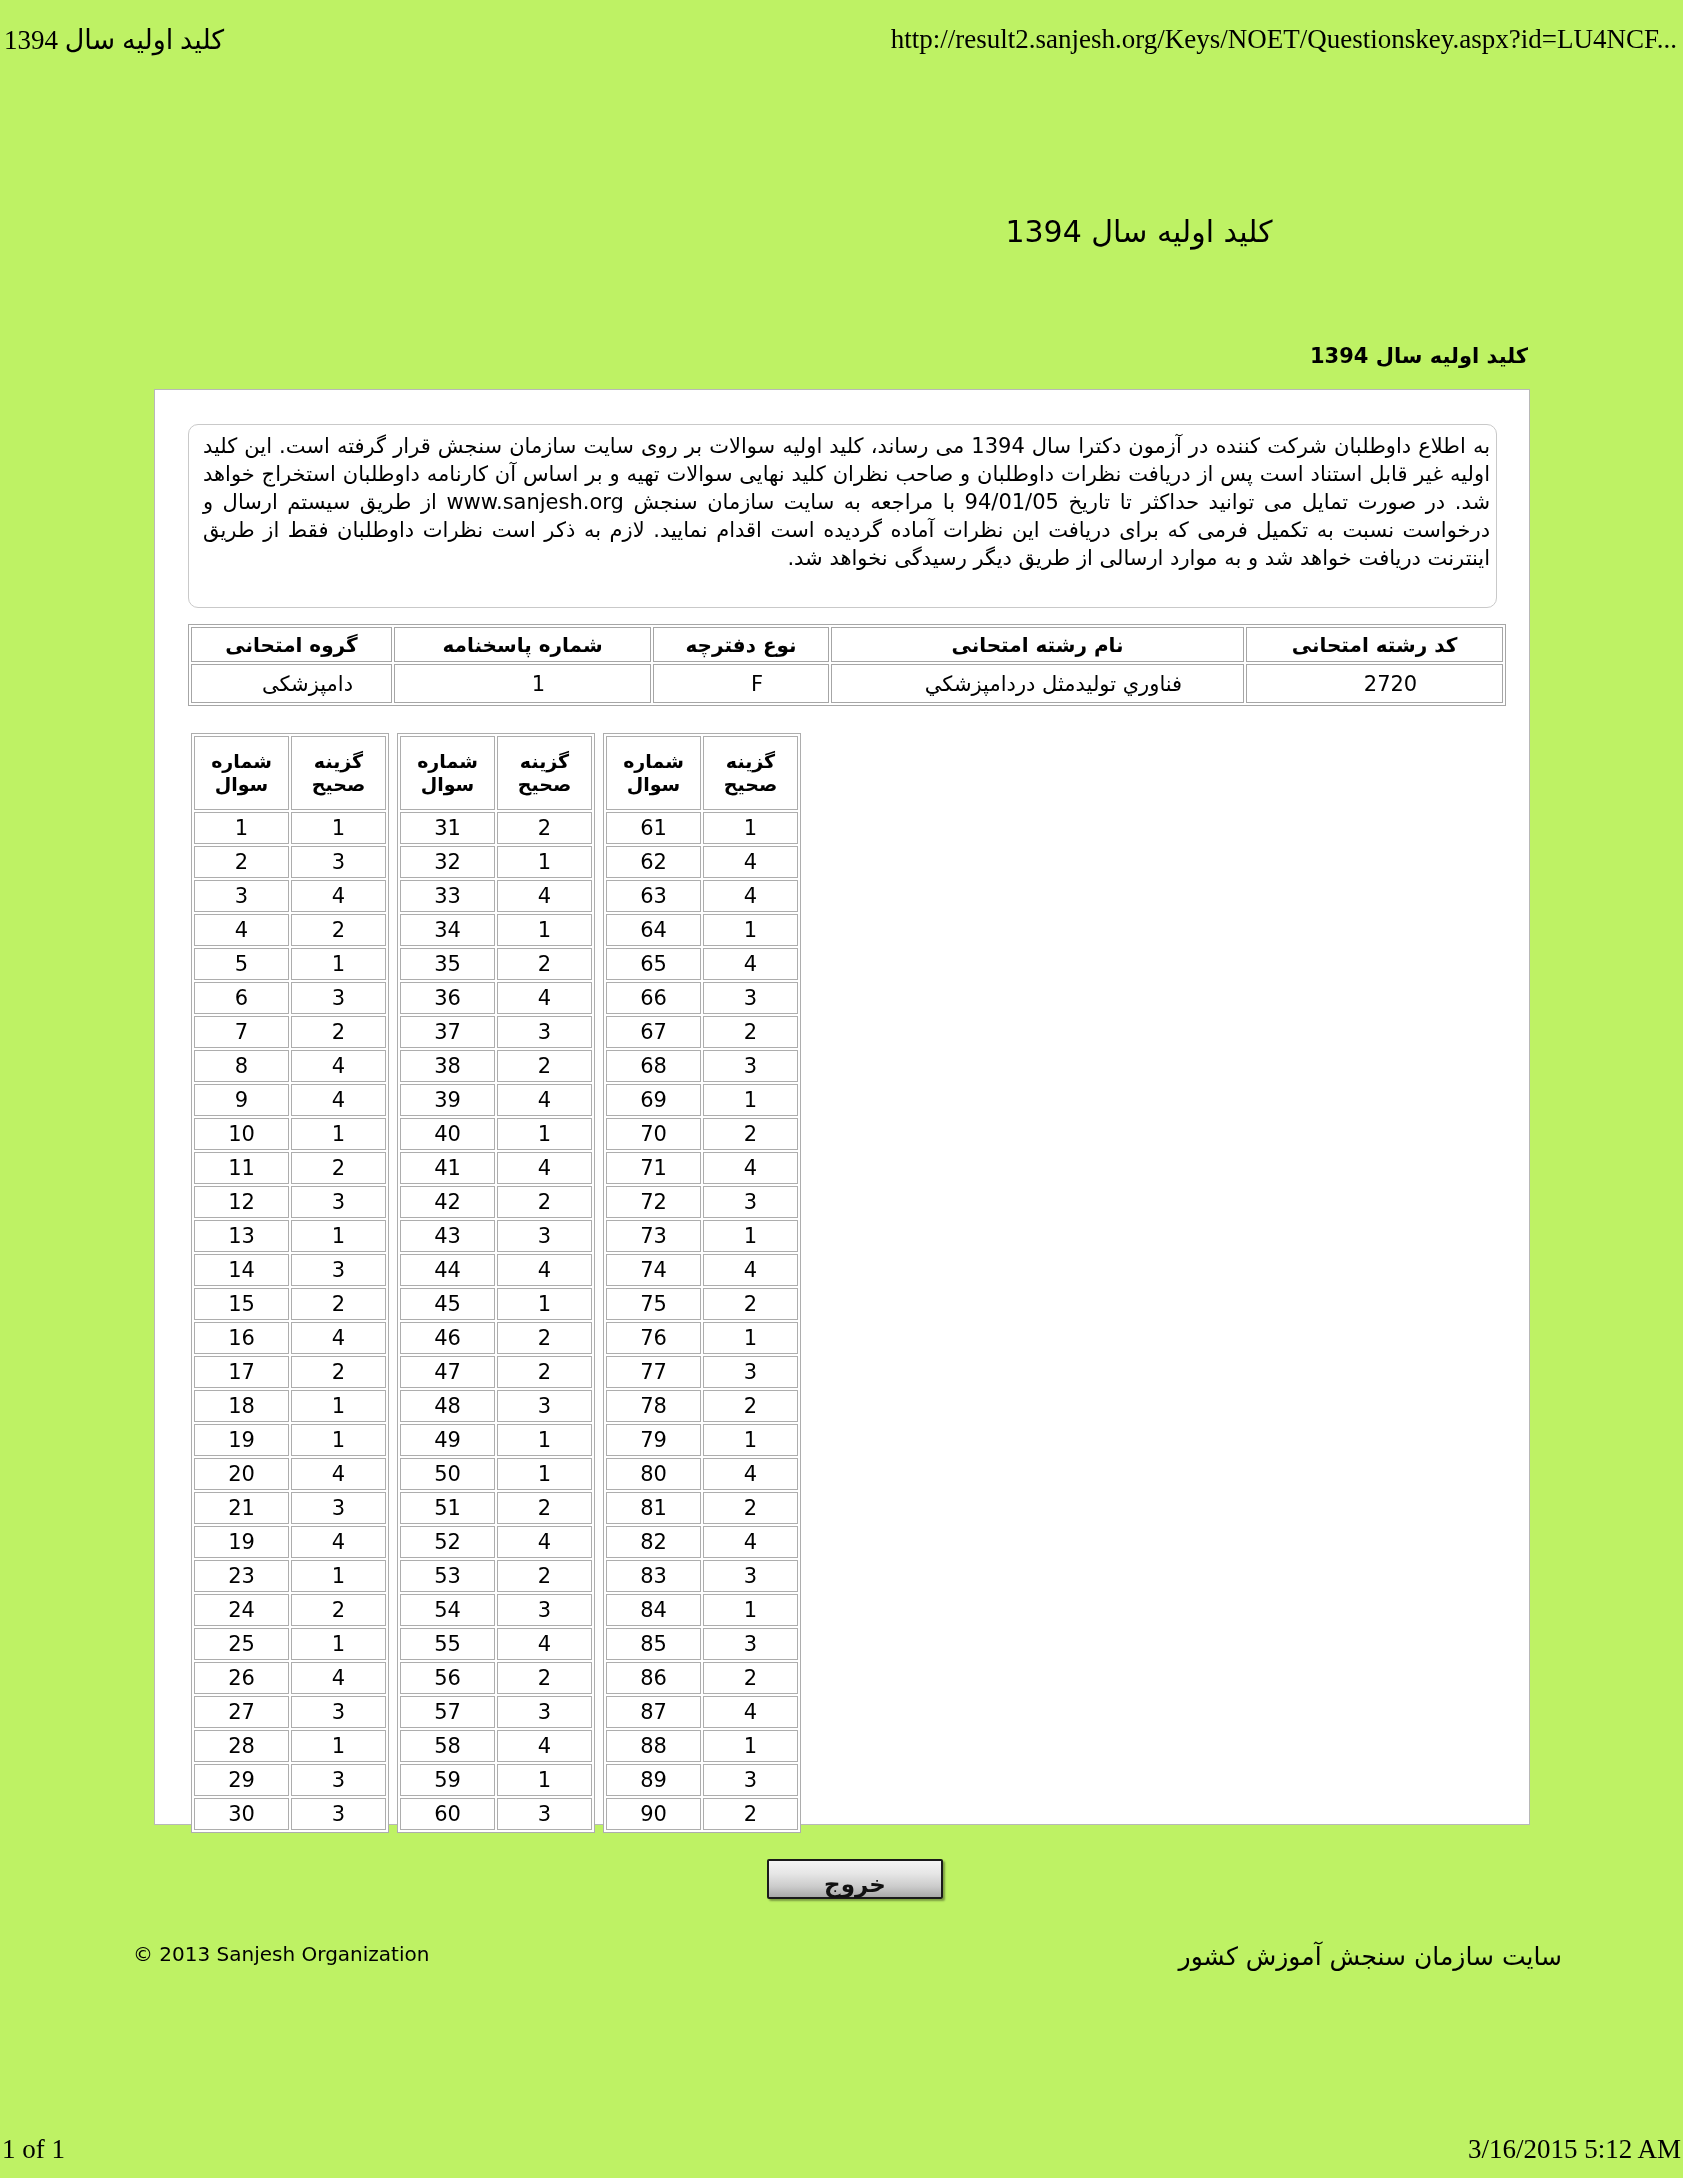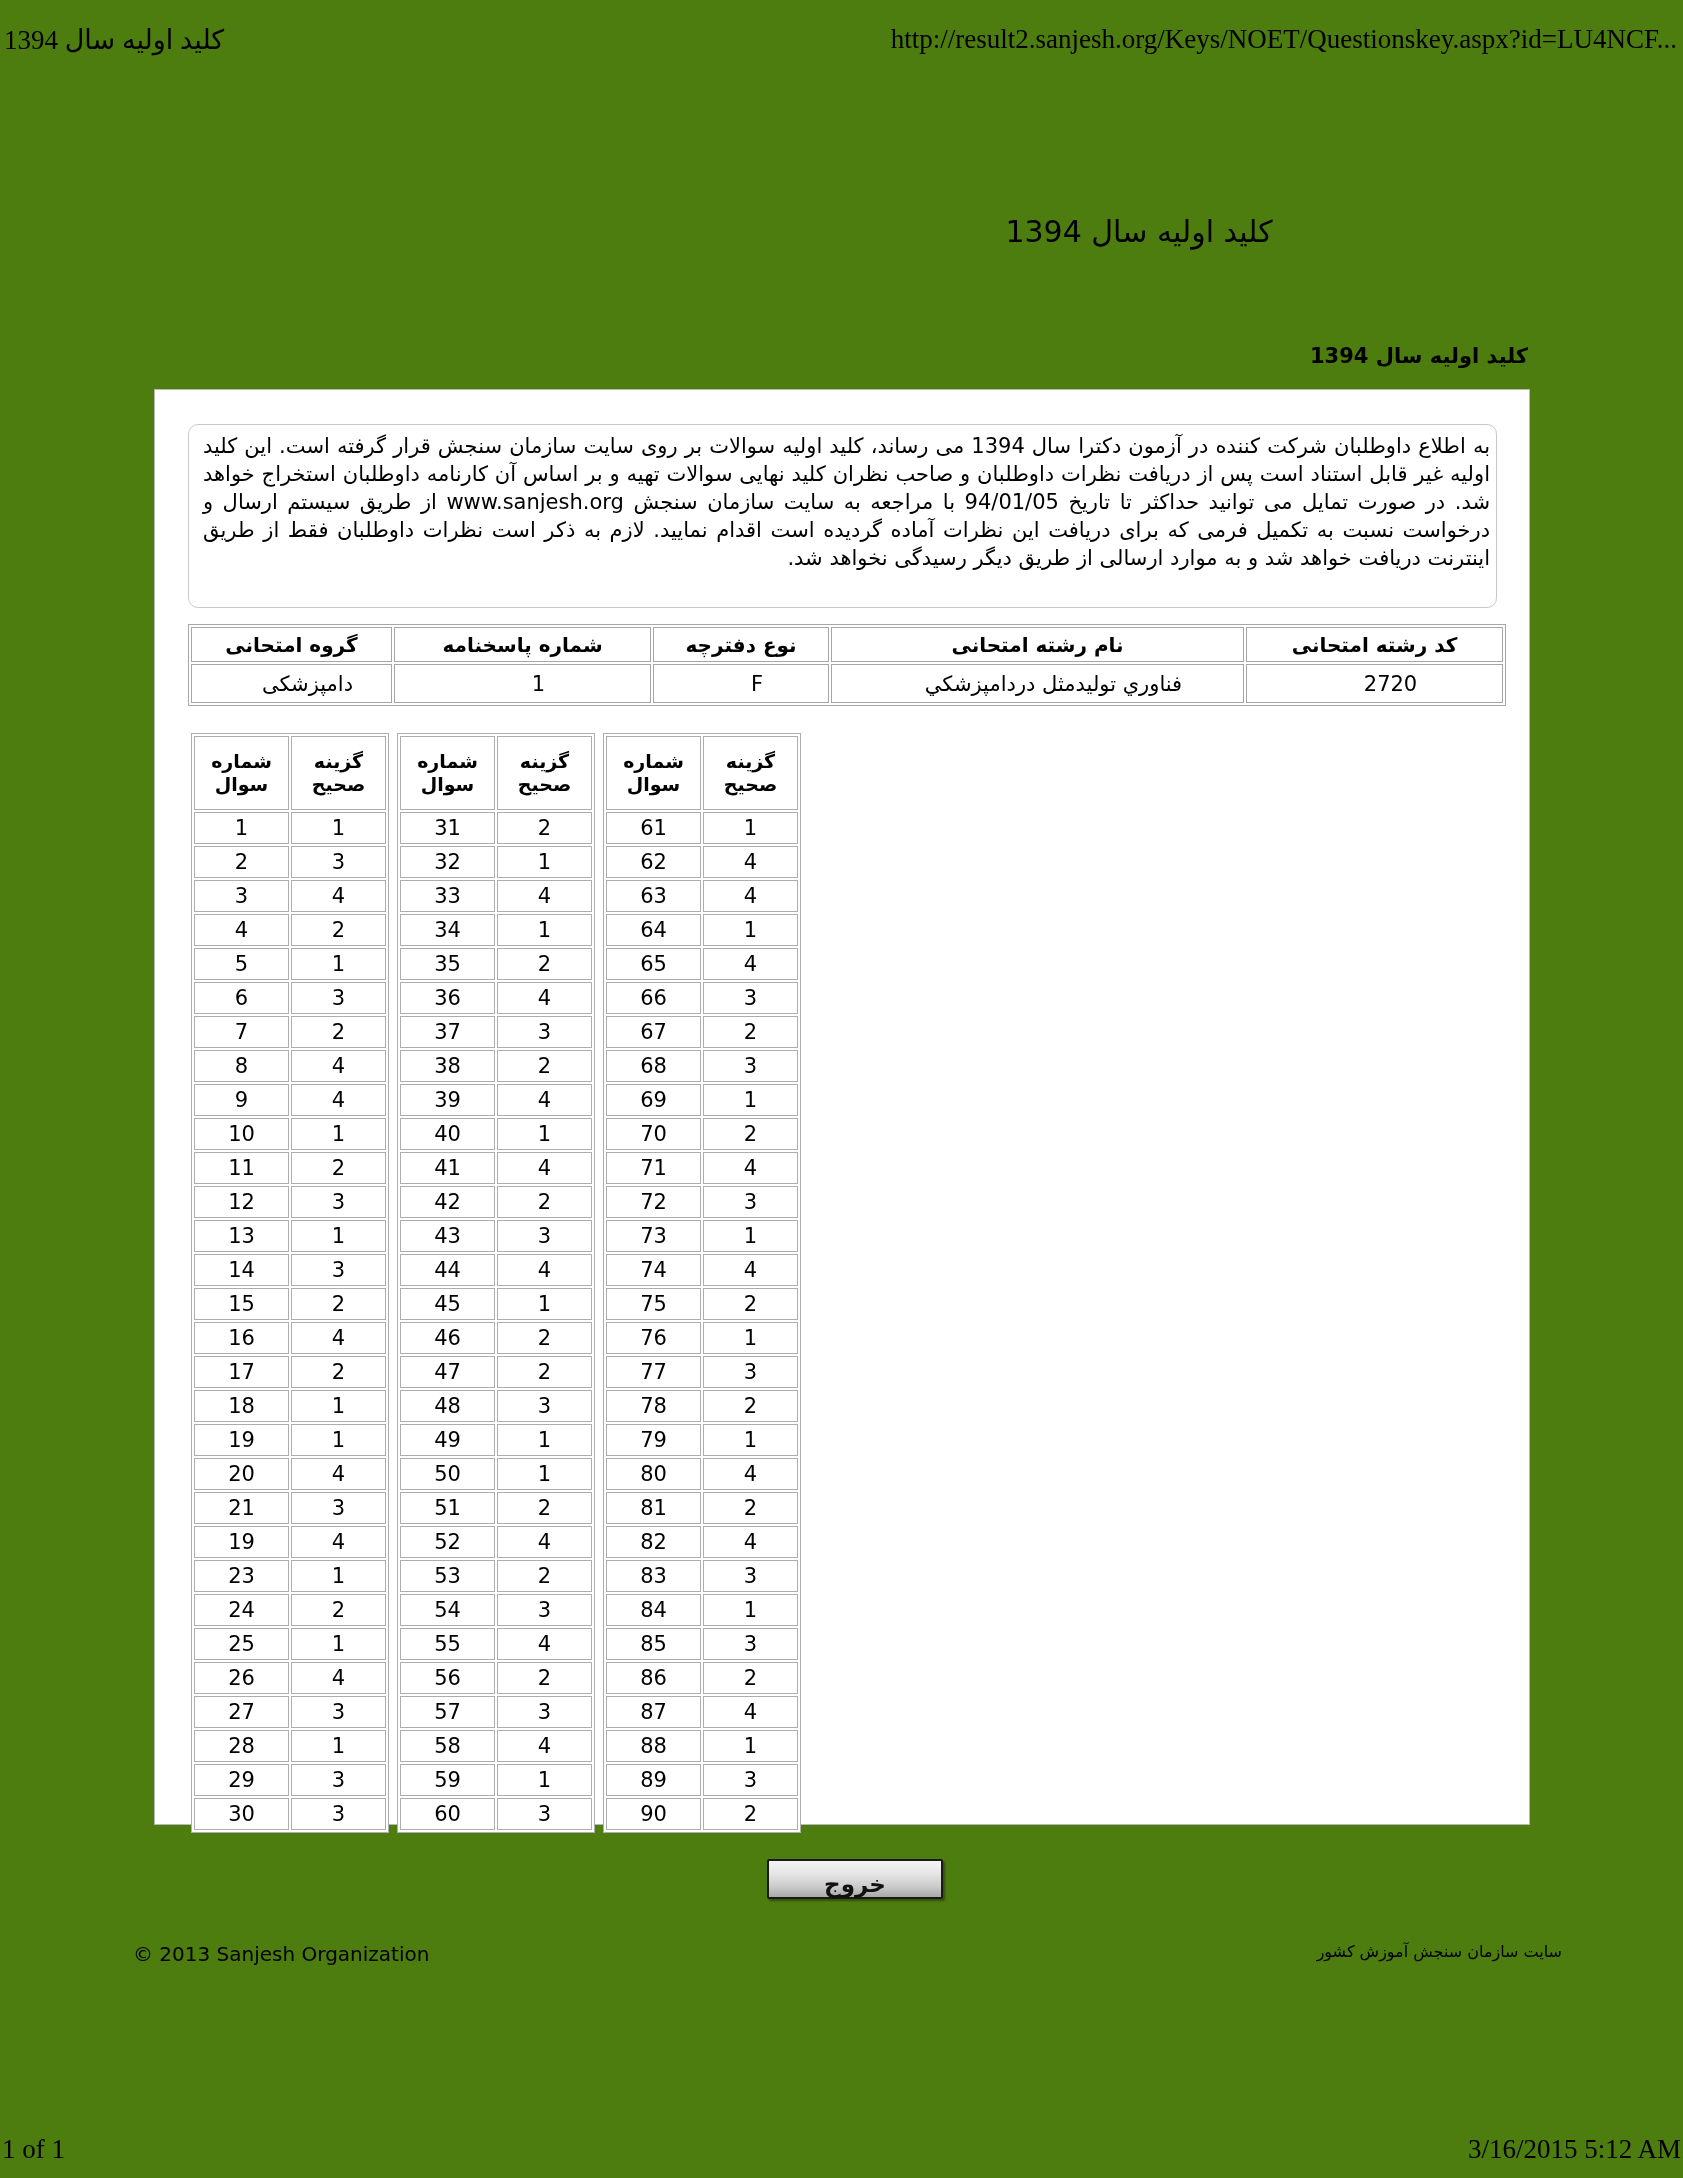--- a/index.html
+++ b/index.html
@@ -1,20 +1,20 @@
 <!DOCTYPE html>
 <html lang="fa"><head>
 <meta charset="utf-8">
 <style>
   html, body { margin: 0; padding: 0; background: #ffffff; }
   #page {
     position: relative;
     width: 1683px;
     height: 2178px;
-    background: #4d7c0f;
+    background: #bef264;
     font-family: "DejaVu Sans", sans-serif;
     color: #000000;
     overflow: hidden;
   }
   
   .print-text {
     position: absolute;
     font-family: "Liberation Serif", "DejaVu Serif", "DejaVu Sans", serif;
     font-size: 27px;
     color: #000;
@@ -149,21 +149,21 @@
   
   #copyright-text {
     position: absolute;
     left: 133px; top: 1942px;
     font-size: 20px;
     white-space: nowrap;
   }
   #site-name-text {
     position: absolute;
     right: 121px; top: 1942px;
-    font-size: 16px;
+    font-size: 25px;
     direction: rtl;
     white-space: nowrap;
   }
 </style>
 </head>
 <body>
 
 <div id="page">
 
   <div id="print-header-left" class="print-text">کلید اولیه سال 1394</div>

